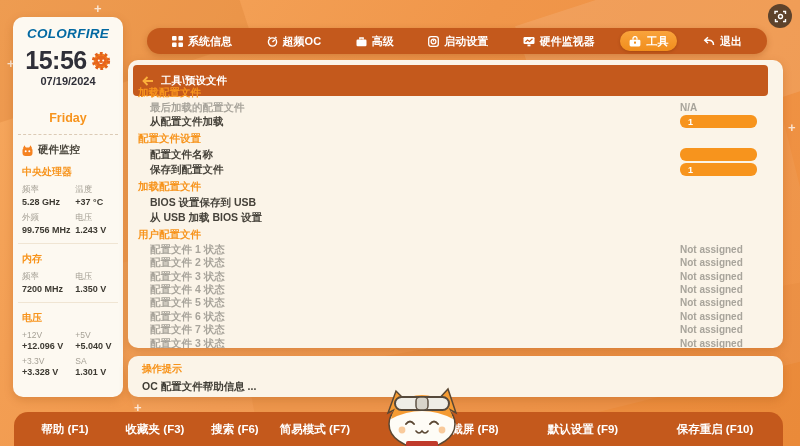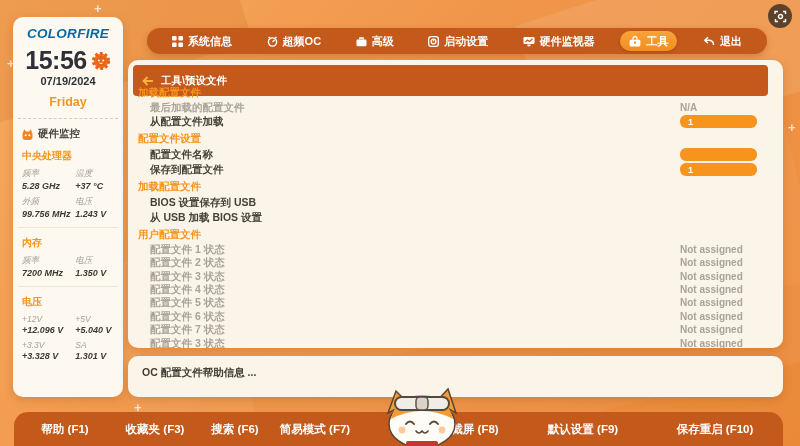--- a/index.html
+++ b/index.html
@@ -21,25 +21,25 @@
             background:rgba(72,53,38,.88);display:flex;align-items:center;justify-content:center;}
 
   
   .sidebar{position:absolute;left:13px;top:17px;width:110px;height:380px;background:#FDF9F1;
            border-radius:10px;box-shadow:0 3px 8px rgba(150,70,10,.25);box-sizing:border-box;}
   .logo{margin-top:9px;text-align:center;font-size:13.5px;font-weight:bold;font-style:italic;
         letter-spacing:.3px;color:#0369a1;text-shadow:0 0 1px #fff;}
   .time-row{display:flex;align-items:center;justify-content:center;gap:4px;margin-top:7px;}
   .time{font-size:25px;font-weight:bold;color:#2F2F38;letter-spacing:-.5px;line-height:25px;}
   .date{text-align:center;font-size:11px;font-weight:bold;color:#2F2F38;margin-top:2px;}
-  .weekday{text-align:center;font-size:12.5px;font-weight:bold;color:#F7941D;margin-top:8px;}
+  .weekday{text-align:center;font-size:12.5px;font-weight:bold;color:#F7941D;margin-top:24px;}
   .dash-div{border-top:1.5px dashed #DCCBB6;margin:9px 5px 0 5px;}
   .hw-head{display:flex;align-items:center;gap:4px;margin:8px 0 0 8px;font-size:10.5px;font-weight:bold;color:#49453B;}
   .mon-title{margin:8px 0 0 9px;font-size:10px;font-weight:bold;color:#F7941D;}
-  .mgrid{display:grid;grid-template-columns:55% 45%;padding:0 4px 0 9px;font-style:italic;}
+  .mgrid{display:grid;grid-template-columns:55% 45%;padding:0 4px 0 9px;}
   .metric{margin-top:5px;}
   .metric .ml{font-size:8.5px;color:#A6A196;}
   .metric .mv{font-size:9px;font-weight:bold;color:#3D3A32;margin-top:1px;}
   .sec-div{border-top:1px solid #F0E5D3;margin:8px 5px 0 5px;}
 
   
   .navbar{position:absolute;left:147px;top:28px;width:620px;height:26px;background:#C4591C;
           border-radius:13px;display:flex;align-items:center;justify-content:space-between;
           padding:0 16px;box-sizing:border-box;box-shadow:0 2px 6px rgba(140,60,10,.3);}
   .nav-item{display:flex;align-items:center;gap:5px;color:#fff;font-size:11px;font-weight:bold;
@@ -341,20 +341,21 @@
         <span class="val">Not assigned</span>
       </div>
       <div class="row info">
         <span class="lbl">配置文件 3 状态</span>
         <span class="val">Not assigned</span>
       </div>
     </div>
   </div>
 
   <div class="help-panel">
+    <div class="help-title">操作提示</div>
     <div class="help-text">OC 配置文件帮助信息 ...</div>
   </div>
 
   <div class="bottom-bar">
     <span class="fkey f1">帮助 (F1)</span>
     <span class="fkey f2">收藏夹 (F3)</span>
     <span class="fkey f3">搜索 (F6)</span>
     <span class="fkey f4">简易模式 (F7)</span>
     <span class="fkey f5">截屏 (F8)</span>
     <span class="fkey f6">默认设置 (F9)</span>

